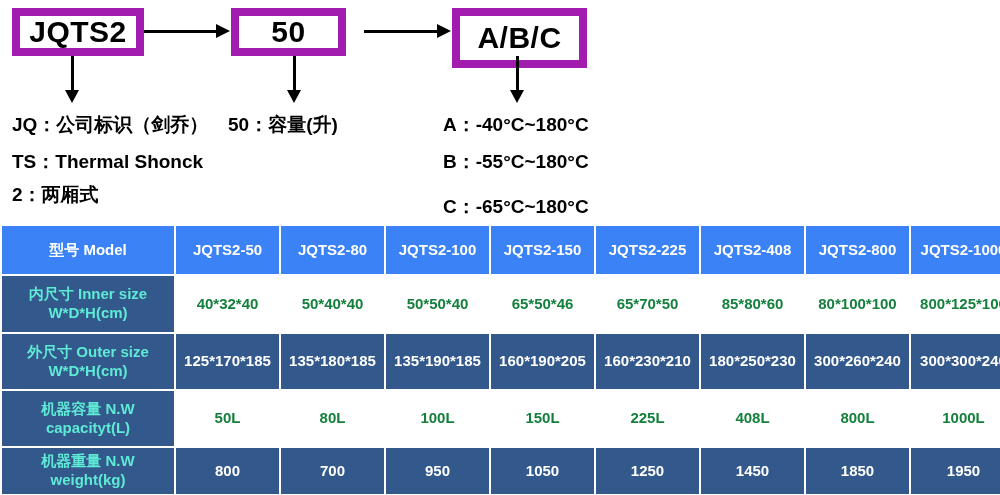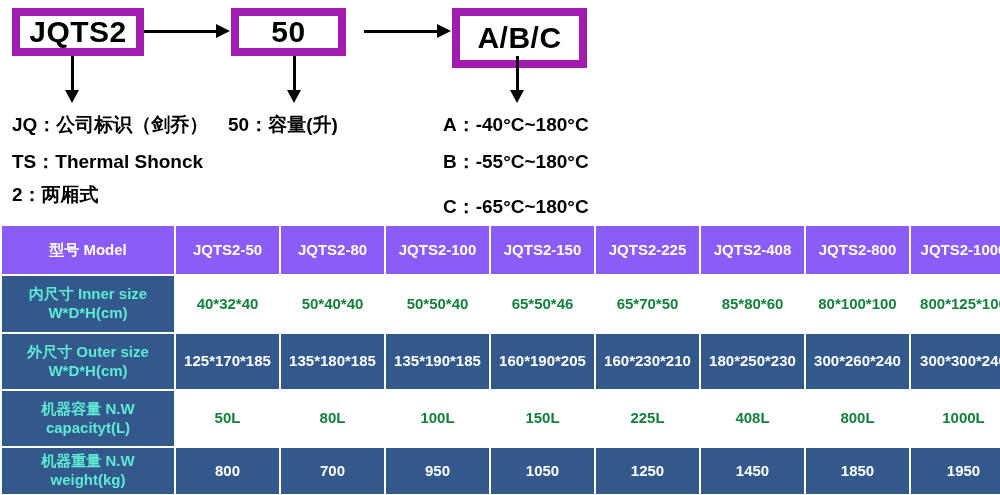--- a/index.html
+++ b/index.html
@@ -89,21 +89,21 @@
     padding: 0 2px;
     text-align: center;
     vertical-align: middle;
     font-weight: bold;
     font-size: 15px;
     line-height: 1.25;
     box-sizing: border-box;
     overflow: hidden;
   }
   td.hdr {
-    background: #8b5cf6;
+    background: #3b82f6;
     color: #ffffff;
     height: 48px;
     font-size: 16px;
   }
   td.rowlabel {
     background: #33598c;
     color: #5eead4;
     font-size: 15px;
   }
   td.cell-white {

